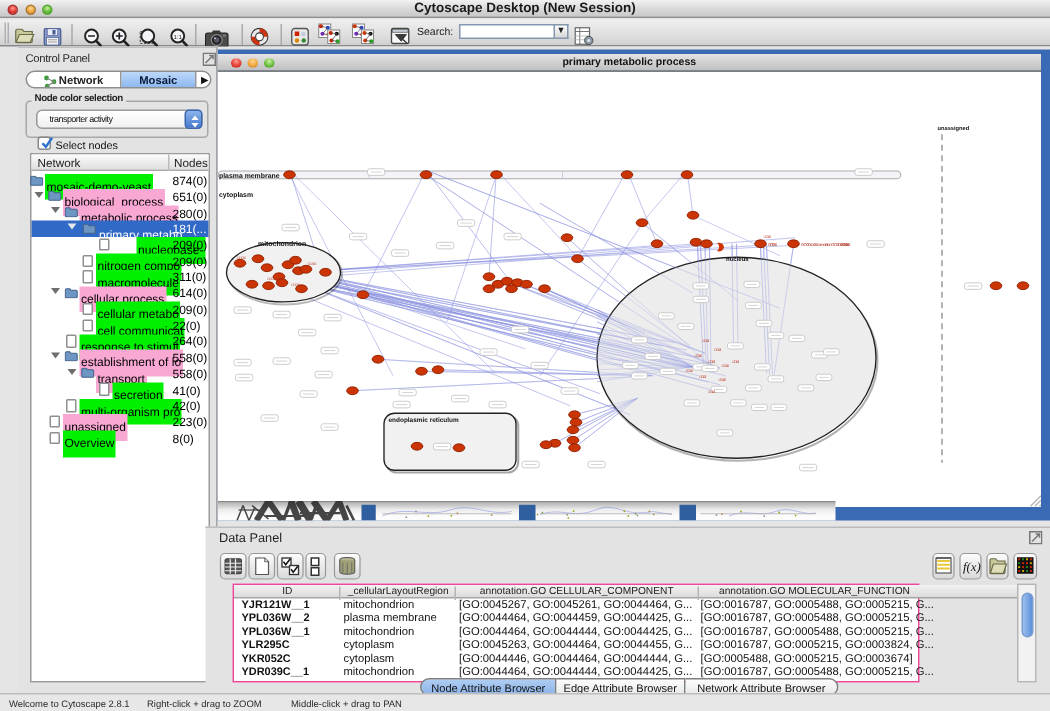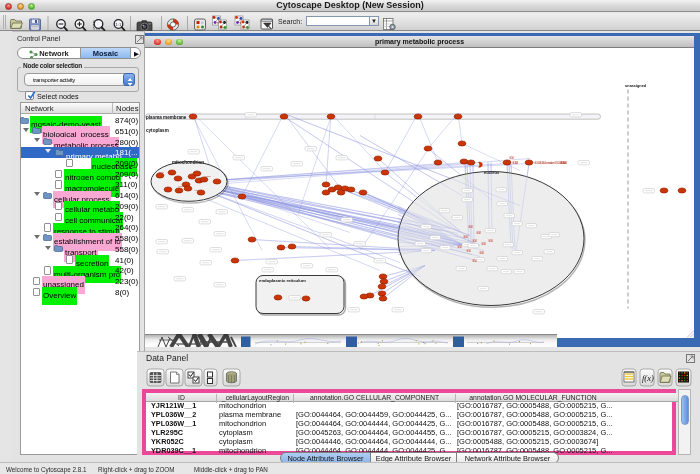--- a/index.html
+++ b/index.html
@@ -53,21 +53,21 @@
 #netwin { left:140px; top:33px; width:560px; height:314px; background:#3b6ab4; border-radius:0; }
 #wtitle { position:absolute; left:5px; top:3px; width:549px; height:11.5px; background:linear-gradient(#e4e4e4,#bfbfbf); border-bottom:1px solid #7d7d7d; }
 #wtitle .t { width:100%; text-align:center; font-size:7px; font-weight:bold; color:#111; line-height:11.5px; }
 .wlight { position:absolute; top:2.8px; width:6.5px; height:6.5px; border-radius:50%; }
 #wcanvas { position:absolute; left:5px; top:14.8px; width:549px; height:290.2px; background:#fff; }
 
 #strip { position:absolute; left:5px; top:301px; width:412px; height:13px; background:linear-gradient(#b2b2b2,#ededed 40%,#fcfcfc 75%); border-top:1px solid #888; }
 
 #dpanel { left:137px; top:351px; width:563px; height:111px; background:#e3e3e3; border-top:1px solid #bcbcbc; }
 #dphead { position:absolute; left:0; top:0; width:563px; height:12px; font-size:8.5px; color:#222; padding-left:9px; line-height:12px; }
-#dtable { position:absolute; left:5px; top:37px; width:534px; height:66px; background:#fff; border:4px solid #ec4899; }
+#dtable { position:absolute; left:18px; top:37px; width:458px; height:66px; background:#fff; border:1px solid #ec4899; }
 #dthead { position:absolute; left:0; top:0; width:532px; height:9px; background:linear-gradient(#f2f2f2,#dcdcdc); border-bottom:1px solid #a5a5a5; font-size:6.8px; color:#222; }
 #dthead div { position:absolute; top:0.5px; text-align:center; }
 .drow { position:absolute; left:0; width:532px; height:9px; font-size:7.5px; color:#111; white-space:nowrap; }
 .dc1 { position:absolute; left:5px; top:0.5px; font-weight:bold; font-size:7.3px; }
 .dc2 { position:absolute; left:73px; top:0.5px; }
 .dc3 { position:absolute; left:150px; top:0.5px; }
 .dc4 { position:absolute; left:311px; top:0.5px; }
 #dscroll { position:absolute; left:541px; top:37px; width:13px; height:66px; background:#f2f2f2; border:1px solid #b5b5b5; }
 #dthumb { position:absolute; left:1.5px; top:5px; width:8px; height:30px; background:linear-gradient(90deg,#9cc0f0,#5e90d8); border-radius:4px; border:0.5px solid #7a9cd0; }
 #dtabs { position:absolute; left:143px; top:100px; height:12px; font-size:8px; color:#111; }
@@ -1005,20 +1005,21 @@
       <div style="left:147px;width:1px;height:9px;background:#b5b5b5"></div>
       <div style="left:308.5px;width:1px;height:9px;background:#b5b5b5"></div>
       <div style="left:71px;width:77px">_cellularLayoutRegion</div>
       <div style="left:148px;width:161px">annotation.GO CELLULAR_COMPONENT</div>
       <div style="left:309px;width:156px">annotation.GO MOLECULAR_FUNCTION</div>
     </div>
     <div id="drows">
         <div class="drow" style="top:7.8px">
           <span class="dc1">YJR121W__1</span>
           <span class="dc2">mitochondrion</span>
+          <span class="dc3">[GO:0045267, GO:0045261, GO:0044464, G...</span>
           <span class="dc4">[GO:0016787, GO:0005488, GO:0005215, G...</span>
         </div>
 <div class="drow" style="top:16.6px">
           <span class="dc1">YPL036W__2</span>
           <span class="dc2">plasma membrane</span>
           <span class="dc3">[GO:0044464, GO:0044459, GO:0044425, G...</span>
           <span class="dc4">[GO:0016787, GO:0005488, GO:0005215, G...</span>
         </div>
 <div class="drow" style="top:25.5px">
           <span class="dc1">YPL036W__1</span>

